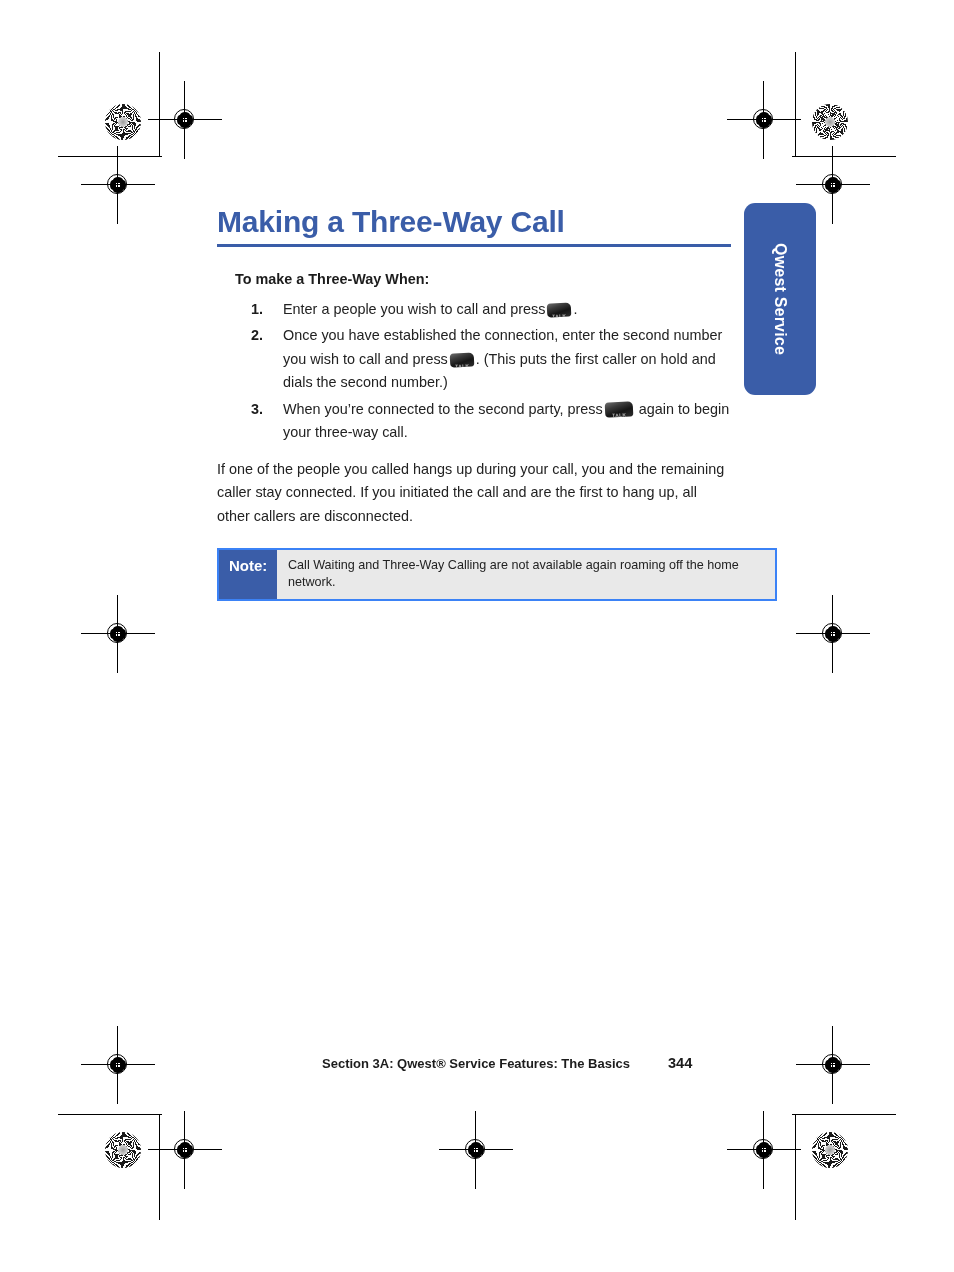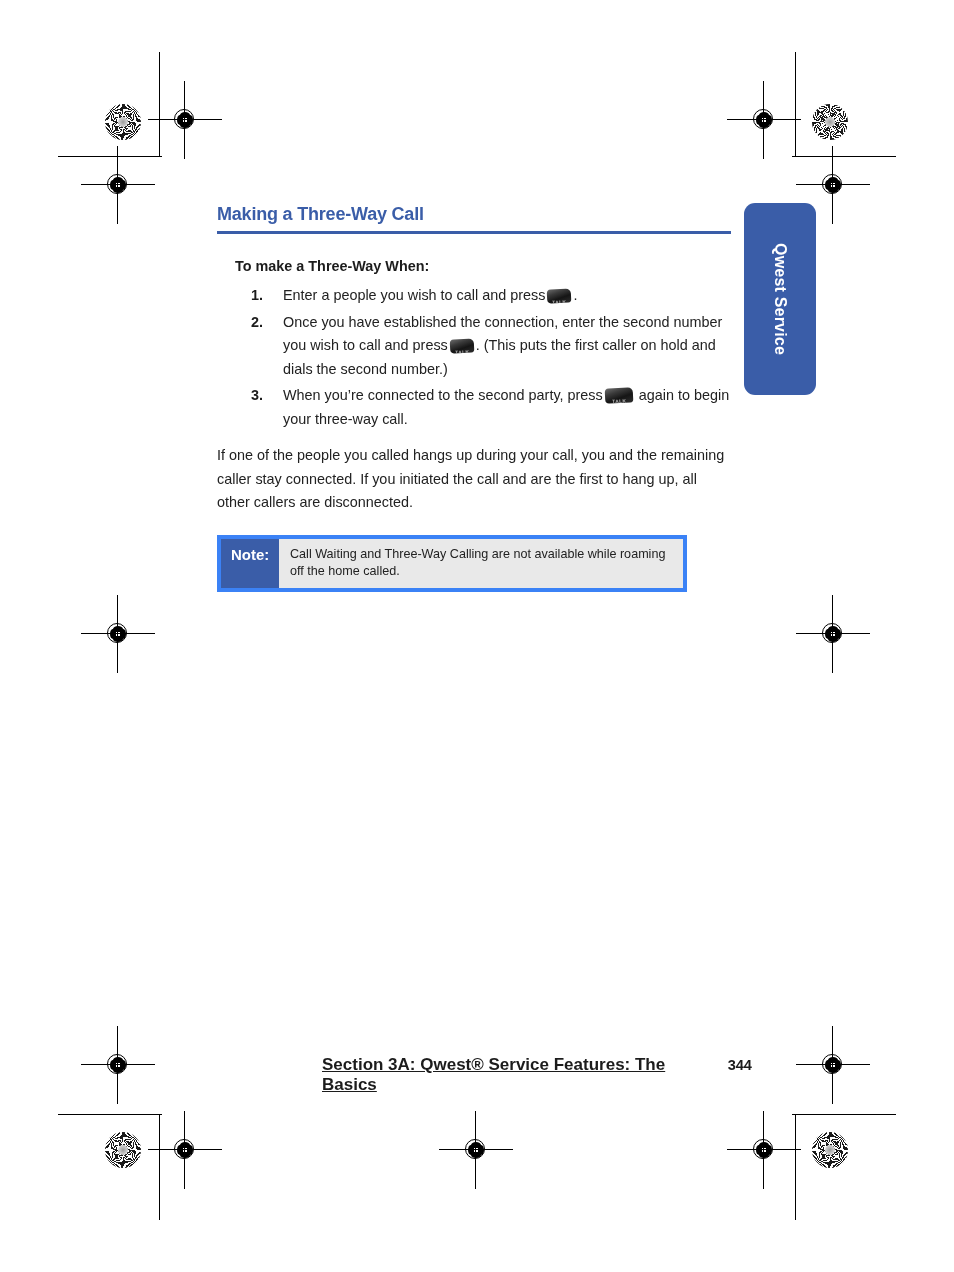--- a/index.html
+++ b/index.html
@@ -90,21 +90,21 @@
 
   
   .content {
     position: absolute;
     left: 217px;
     top: 205px;
     width: 514px;
   }
   .page-title {
     color: #3a5da8;
-    font-size: 18px;
+    font-size: 30px;
     font-weight: bold;
     letter-spacing: -0.2px;
     margin: 0 0 6px 0;
     line-height: 1.1;
   }
   .title-rule {
     width: 514px;
     height: 3px;
     background: #3a5da8;
     margin-bottom: 21px;
@@ -168,23 +168,23 @@
     font-weight: bold;
     letter-spacing: 0.3px;
     color: #b9b9b9;
     font-family: "Liberation Sans", sans-serif;
   }
   .key-icon.wide { width: 28px; height: 15px; }
 
   
   .note-box {
     display: flex;
-    width: 470px;
+    width: 560px;
     margin-top: 20px;
-    border: 4px solid #3b82f6;
+    border: 2px solid #3b82f6;
     box-sizing: border-box;
     background: #e9e9e9;
   }
   .note-label {
     background: #3a5da8;
     color: #ffffff;
     font-size: 15px;
     font-weight: bold;
     padding: 7px 10px 9px 10px;
     width: 58px;
@@ -224,23 +224,22 @@
   .footer {
     position: absolute;
     left: 322px;
     top: 1055px;
     width: 430px;
     display: flex;
     align-items: baseline;
   }
   .footer .sec {
     color: #1c1c1c;
-    font-size: 17px;
-    font-weight: bold;
-    text-decoration: underline;
+    font-size: 13px;
+    font-weight: bold;
   }
   .footer .pageno {
     margin-left: 38px;
     color: #1c1c1c;
     font-size: 14.6px;
     font-weight: bold;
   }
 </style>
 </head>
 <body>
@@ -383,21 +382,21 @@
     </li>
     <li>
       <span class="num">3.</span><span>When you’re connected to the second party, press</span><span class="key-icon wide"></span> <span>again to begin your three-way call.</span>
     </li>
   </ol>
 
   <p class="body-text">If one of the people you called hangs up during your call, you and the remaining caller stay connected. If you initiated the call and are the first to hang up, all other callers are disconnected.</p>
 
   <div class="note-box">
     <div class="note-label">Note:</div>
-    <div class="note-body">Call Waiting and Three-Way Calling are not available while roaming off the home called.</div>
+    <div class="note-body">Call Waiting and Three-Way Calling are not available again roaming off the home network.</div>
   </div>
 
 </div>
 
 <div class="footer">
   <div class="sec">Section 3A: Qwest® Service Features: The Basics</div>
   <div class="pageno">344</div>
 </div>
 
 </body></html>

